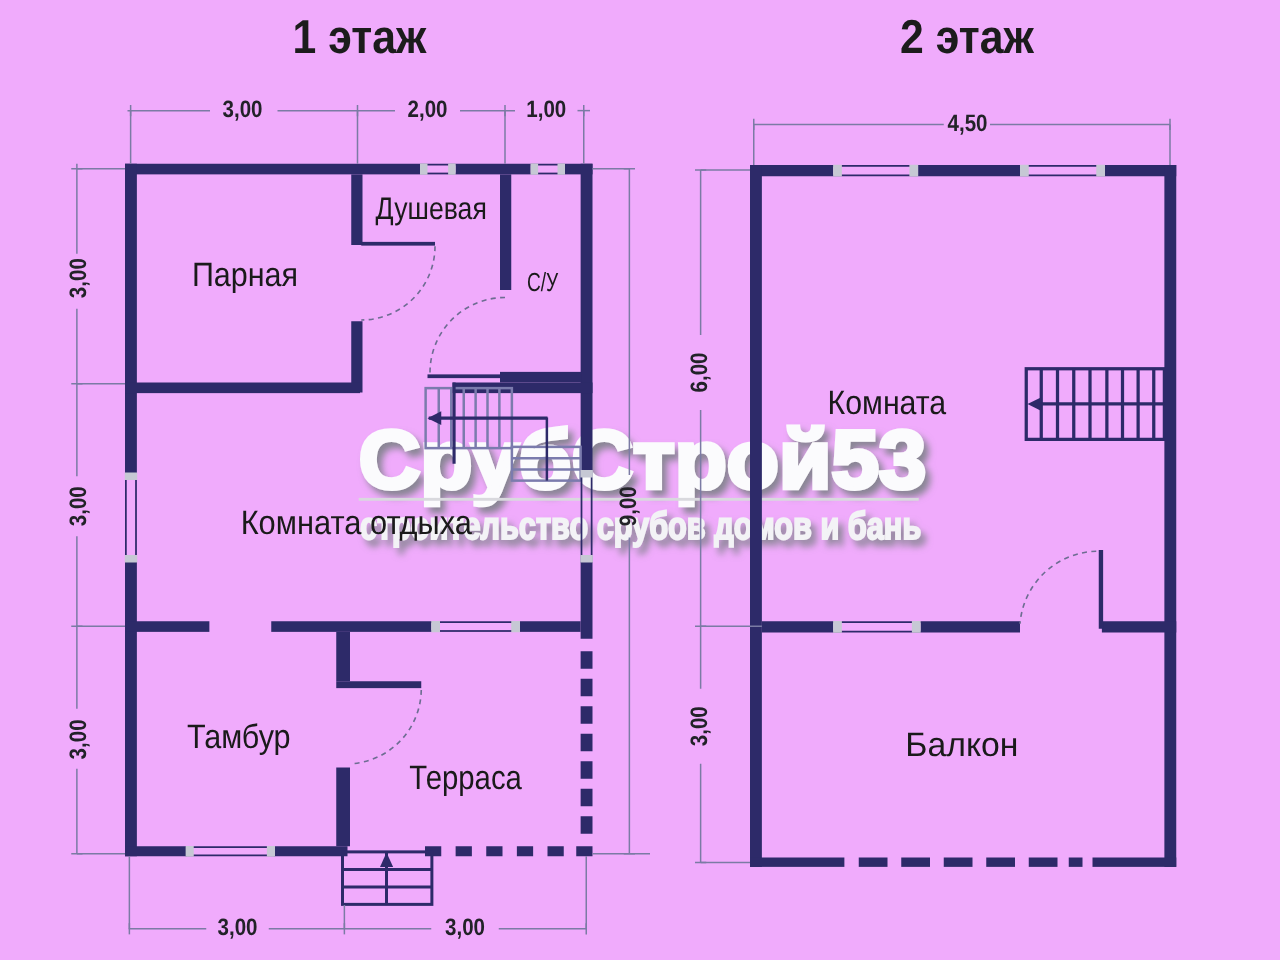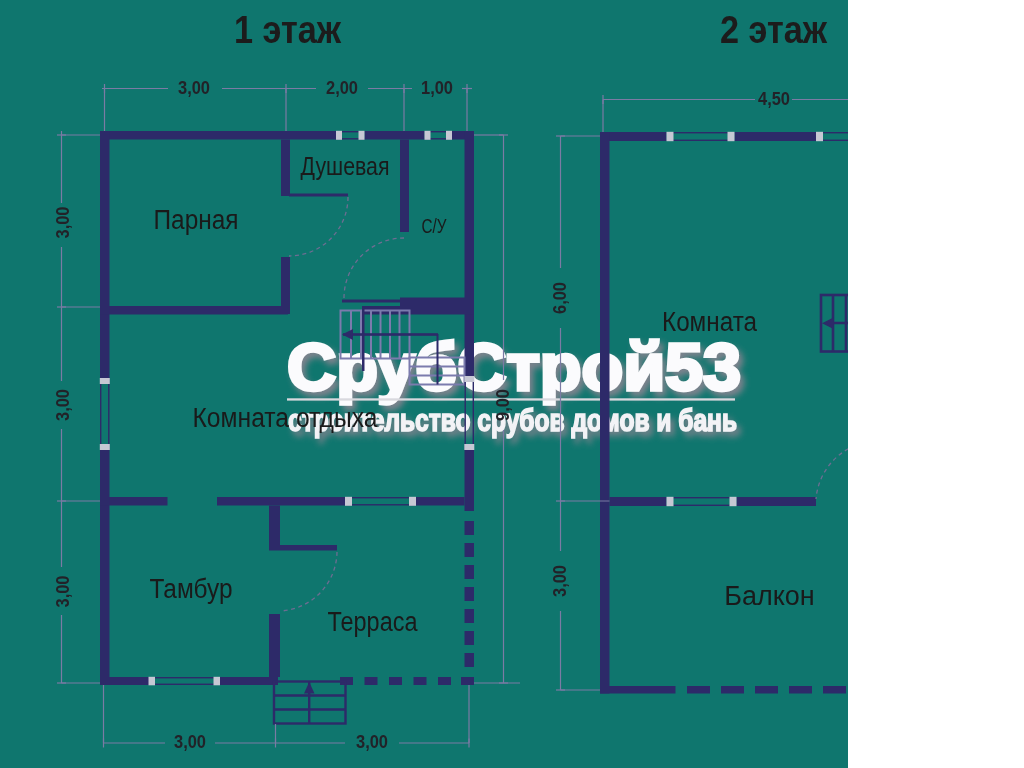--- a/index.html
+++ b/index.html
@@ -1,16 +1,16 @@
 <!DOCTYPE html>
 <html><head>
 <meta charset="utf-8">
 <style>
   html,body{margin:0;padding:0;background:#fff;}
-  #page{position:relative;width:848px;height:768px;background:#0f766e;overflow:hidden;
+  #page{position:relative;width:1024px;height:768px;background:#f0abfc;overflow:hidden;
         font-family:"Liberation Sans",sans-serif;}
   svg{position:absolute;left:0;top:0;}
   text{font-family:"Liberation Sans",sans-serif;}
 </style>
 </head>
 <body>
 <div id="page">
 <svg width="1024" height="768" viewBox="0 0 1024 768">
 <defs>
   <filter id="wmsh" x="-20%" y="-40%" width="140%" height="200%">

